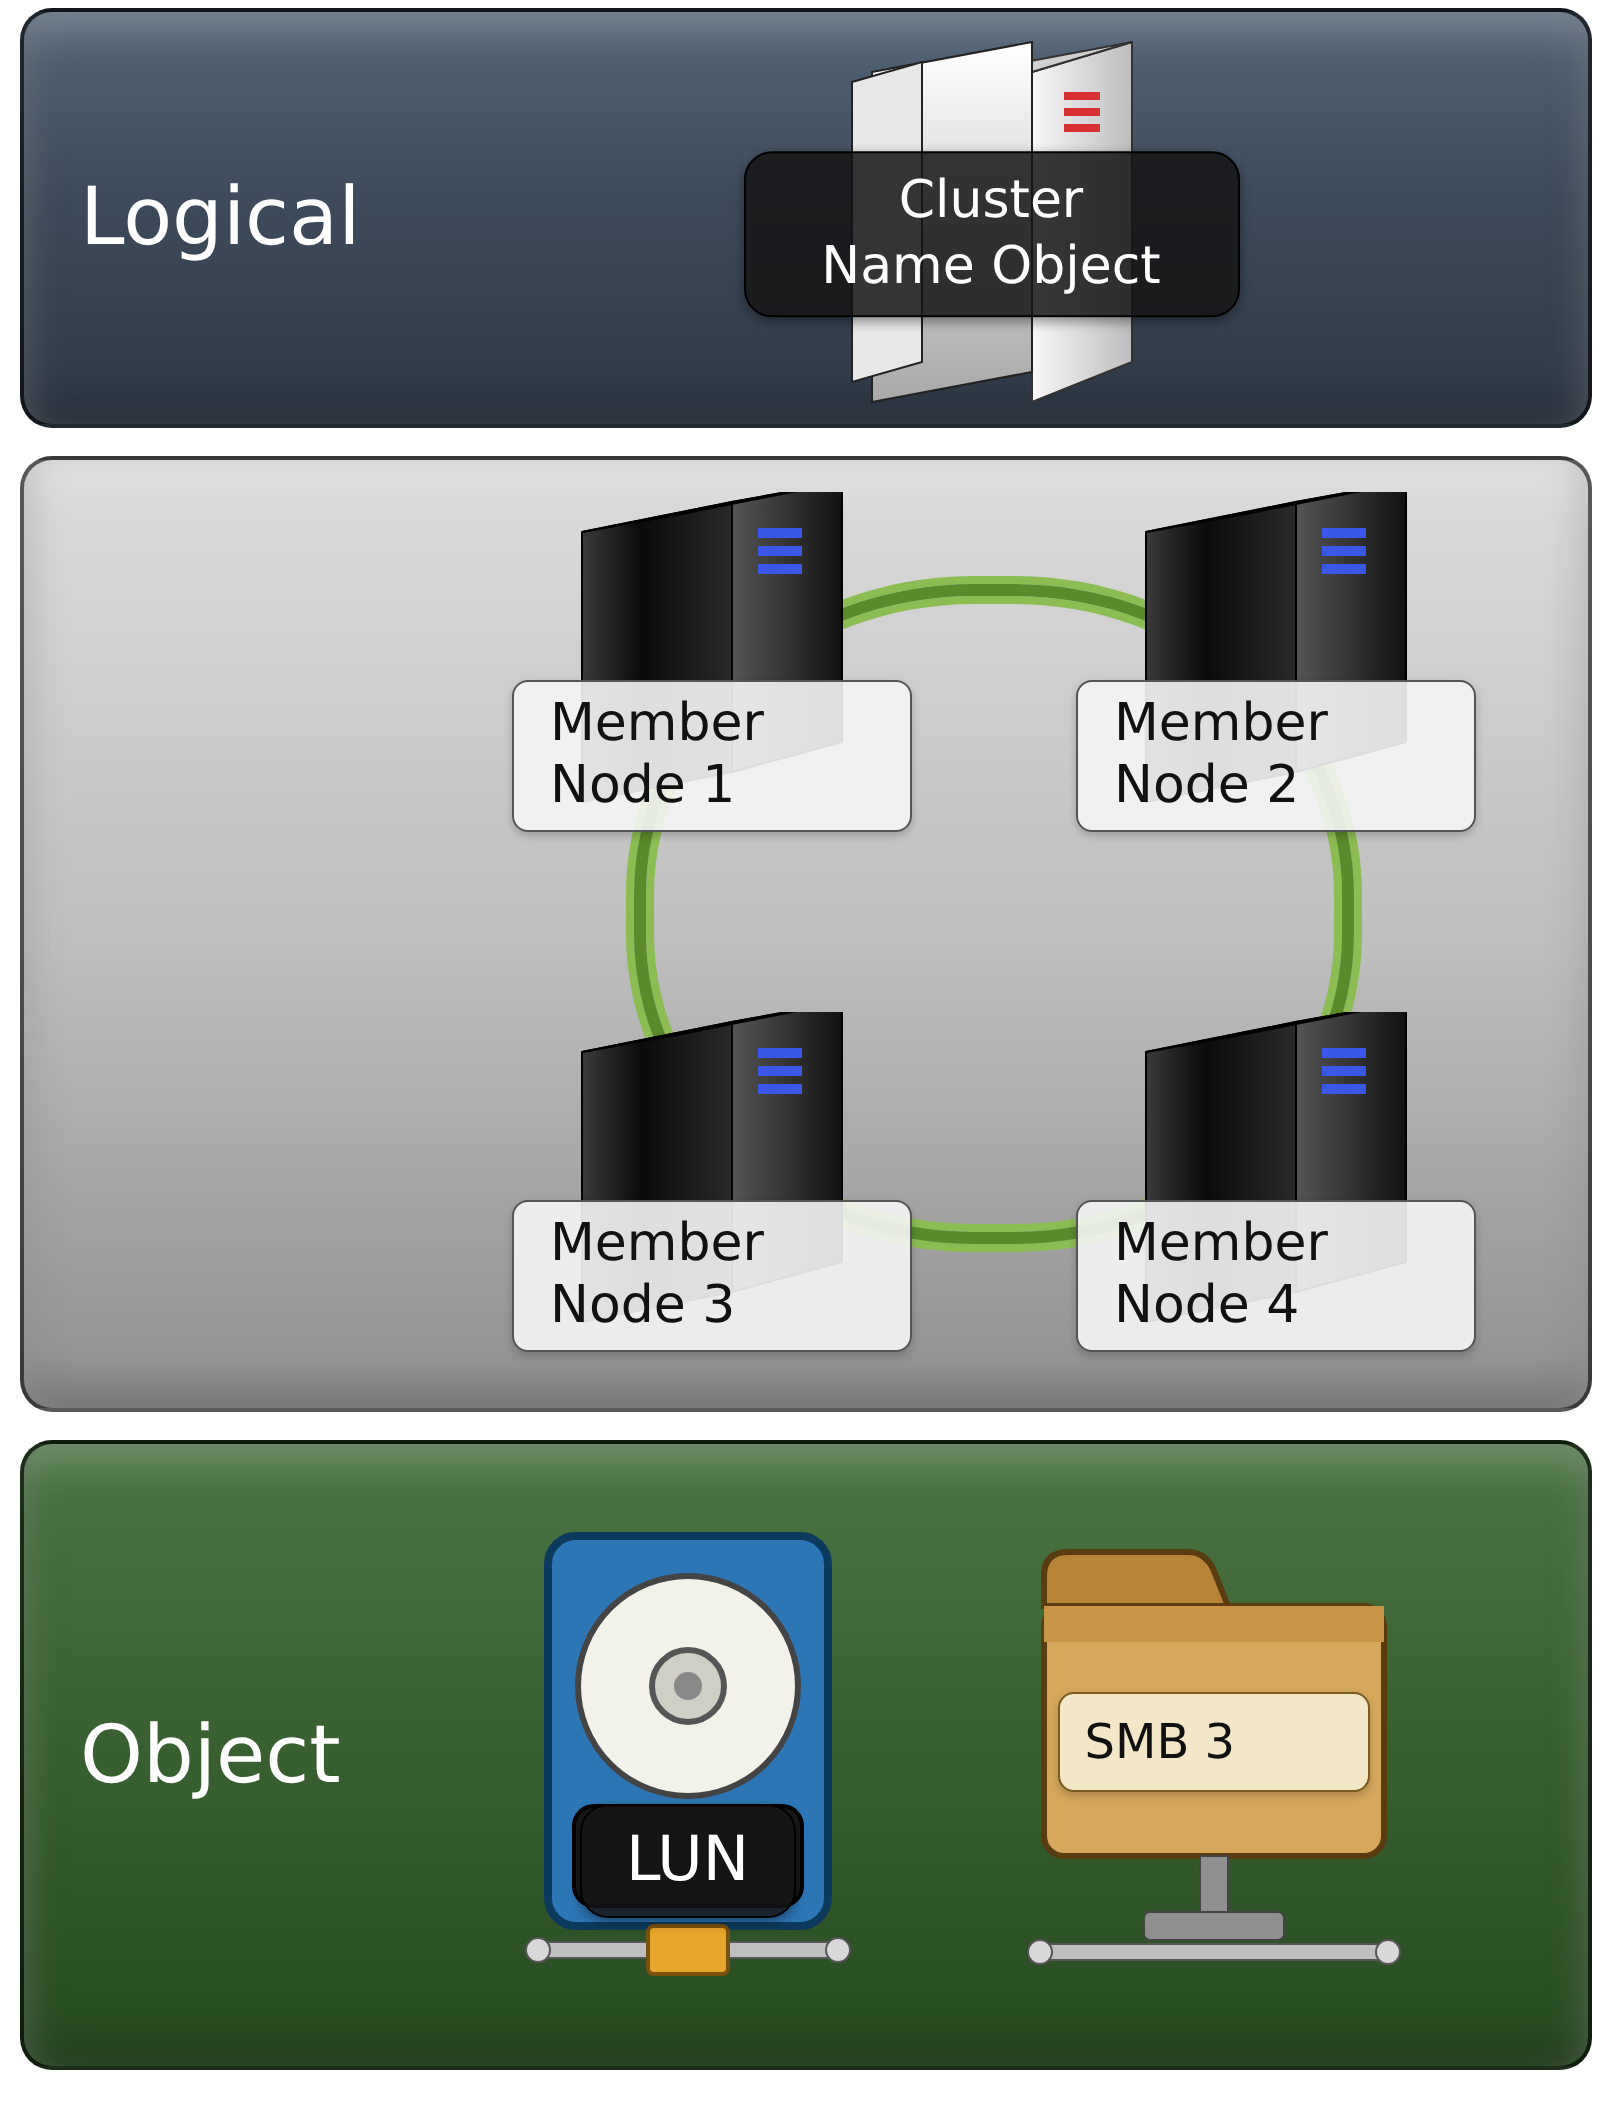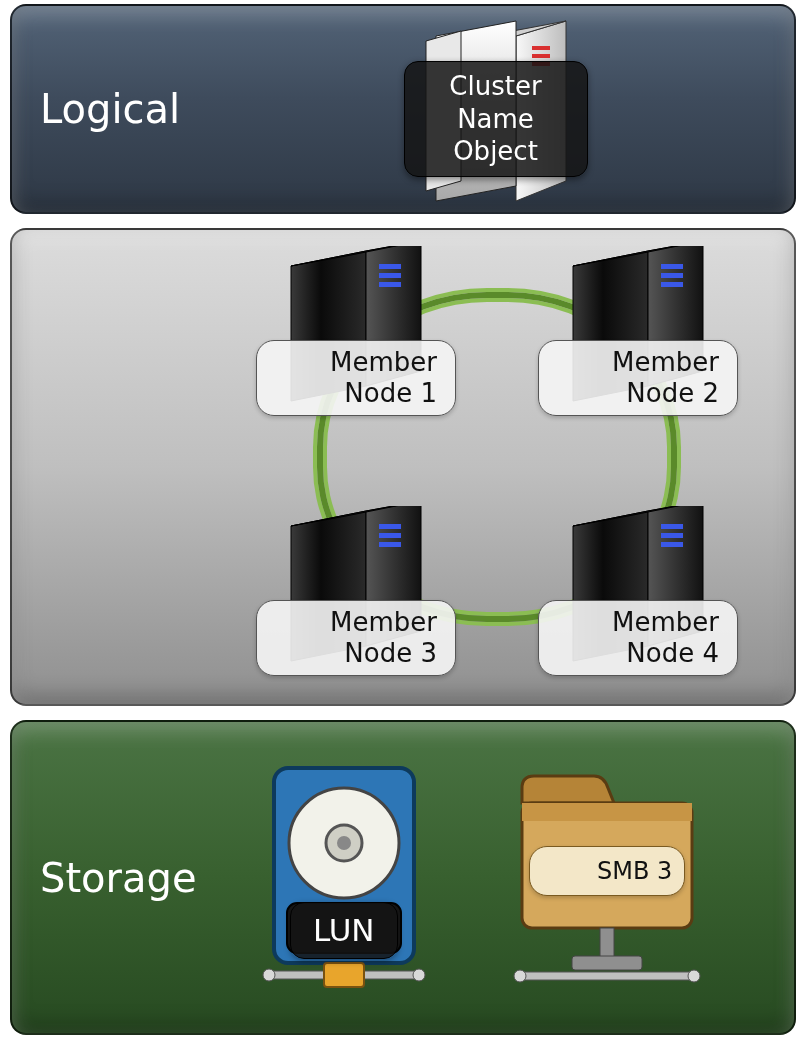--- a/index.html
+++ b/index.html
@@ -52,24 +52,24 @@
     left: 205px;
     right: 20px;
     top: 0;
     bottom: 0;
   }
 
   
   .pill {
     background: rgba(245,245,245,0.9);
     border: 1px solid #555;
-    border-radius: 18px;
+    border-radius: 8px;
     padding: 6px 18px;
     font-size: 26px;
-    text-align: right;
+    text-align: left;
     line-height: 1.2;
     color: #111;
     box-shadow: 0 2px 4px rgba(0,0,0,0.2);
   }
   .pill-dark {
     background: rgba(20,20,20,0.85);
     color: #fff;
     border: 1px solid #000;
     border-radius: 14px;
     padding: 8px 20px;
@@ -89,21 +89,21 @@
   .white-server {
     position: relative;
     width: 180px;
     height: 190px;
   }
   .cno-label {
     position: absolute;
     left: 50%;
     top: 50%;
     transform: translate(-50%,-45%);
-    width: 184px;
+    width: 248px;
     z-index: 10;
   }
 
   
   .ring-wrap {
     position: absolute;
     left: 20px;
     top: 22px;
     width: 520px;
     height: 430px;
@@ -271,21 +271,21 @@
           <rect x="108" y="27" width="22" height="5" fill="#3a58e8"></rect>
           <rect x="108" y="36" width="22" height="5" fill="#3a58e8"></rect>
         </svg>
         <div class="pill">Member<br>Node 4</div>
       </div>
     </div>
   </div>
 </div>
 
 <div class="panel panel-storage">
-  <div class="tier-label">Storage</div>
+  <div class="tier-label">Object</div>
   <div class="storage-content">
 
     <div class="storage-item">
       <svg width="190" height="250" viewBox="0 0 190 250">
 
         <rect x="25" y="15" width="140" height="195" rx="14" fill="#2d76b6" stroke="#0d3a5c" stroke-width="4"></rect>
 
         <circle cx="95" cy="90" r="55" fill="#f2f2ea" stroke="#444" stroke-width="3"></circle>
         <circle cx="95" cy="90" r="18" fill="#cfcfc5" stroke="#555" stroke-width="3"></circle>
         <circle cx="95" cy="90" r="7" fill="#888"></circle>

